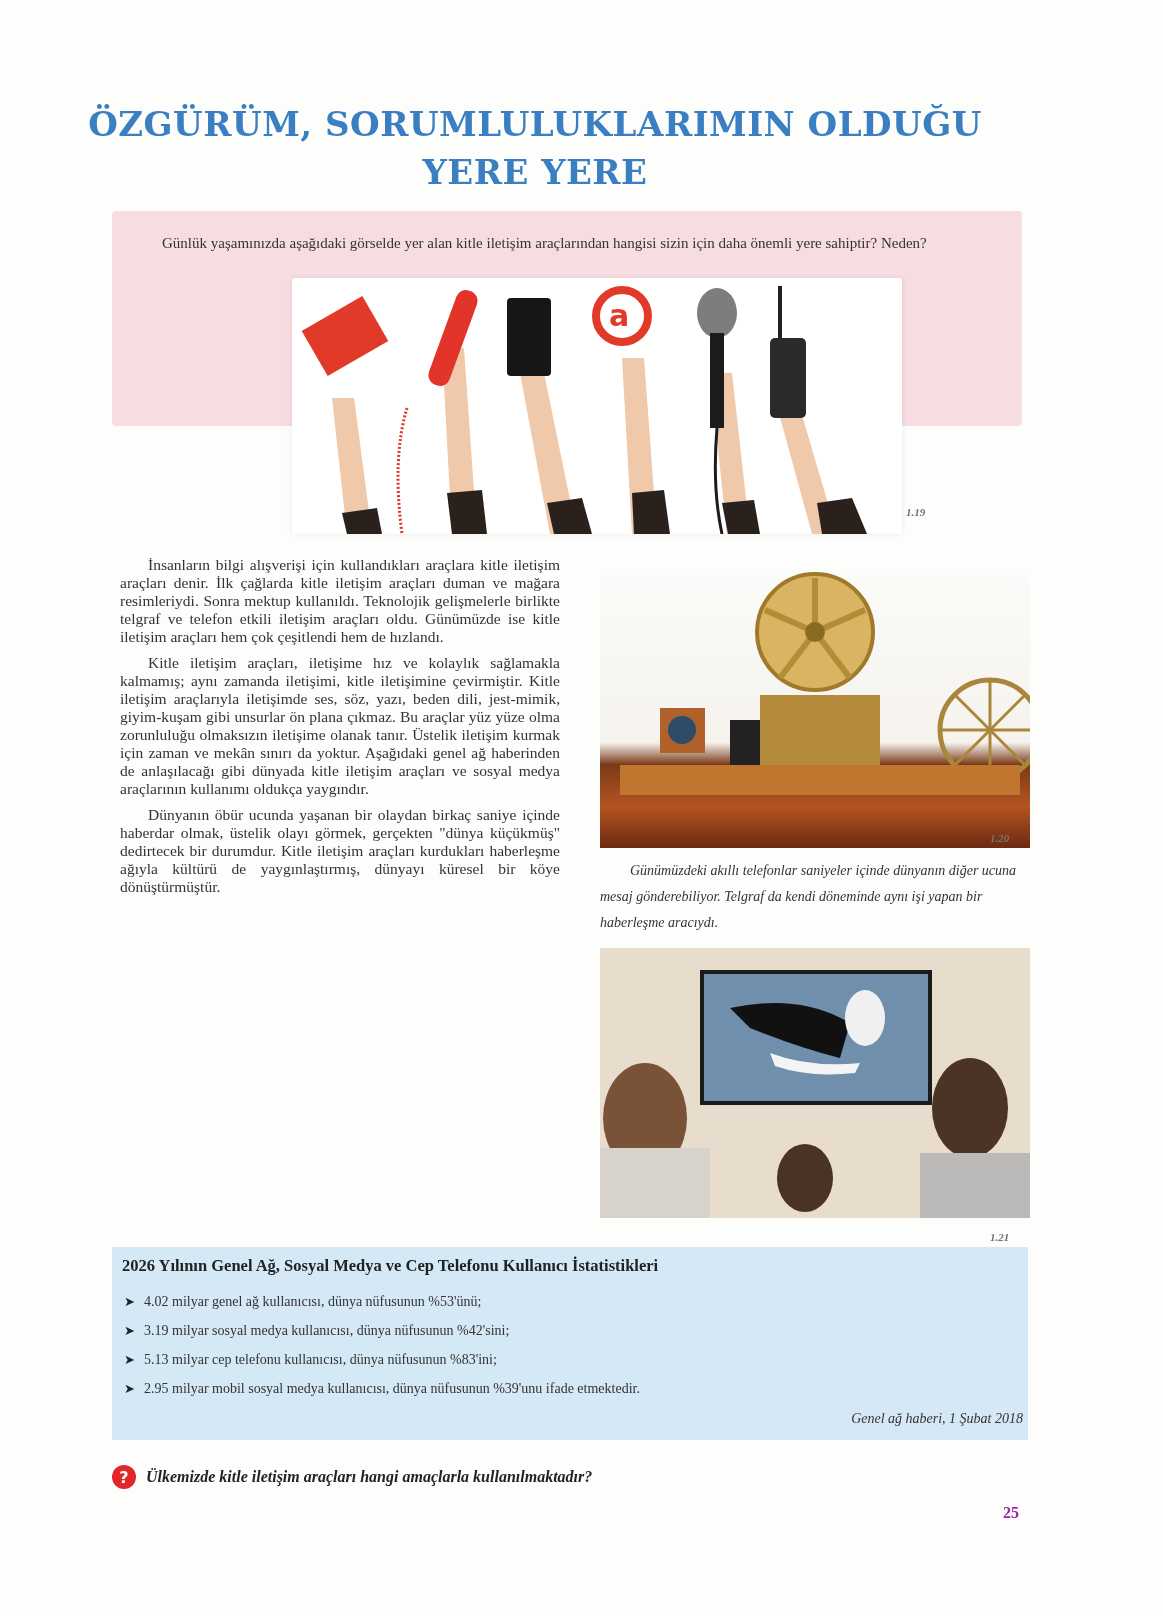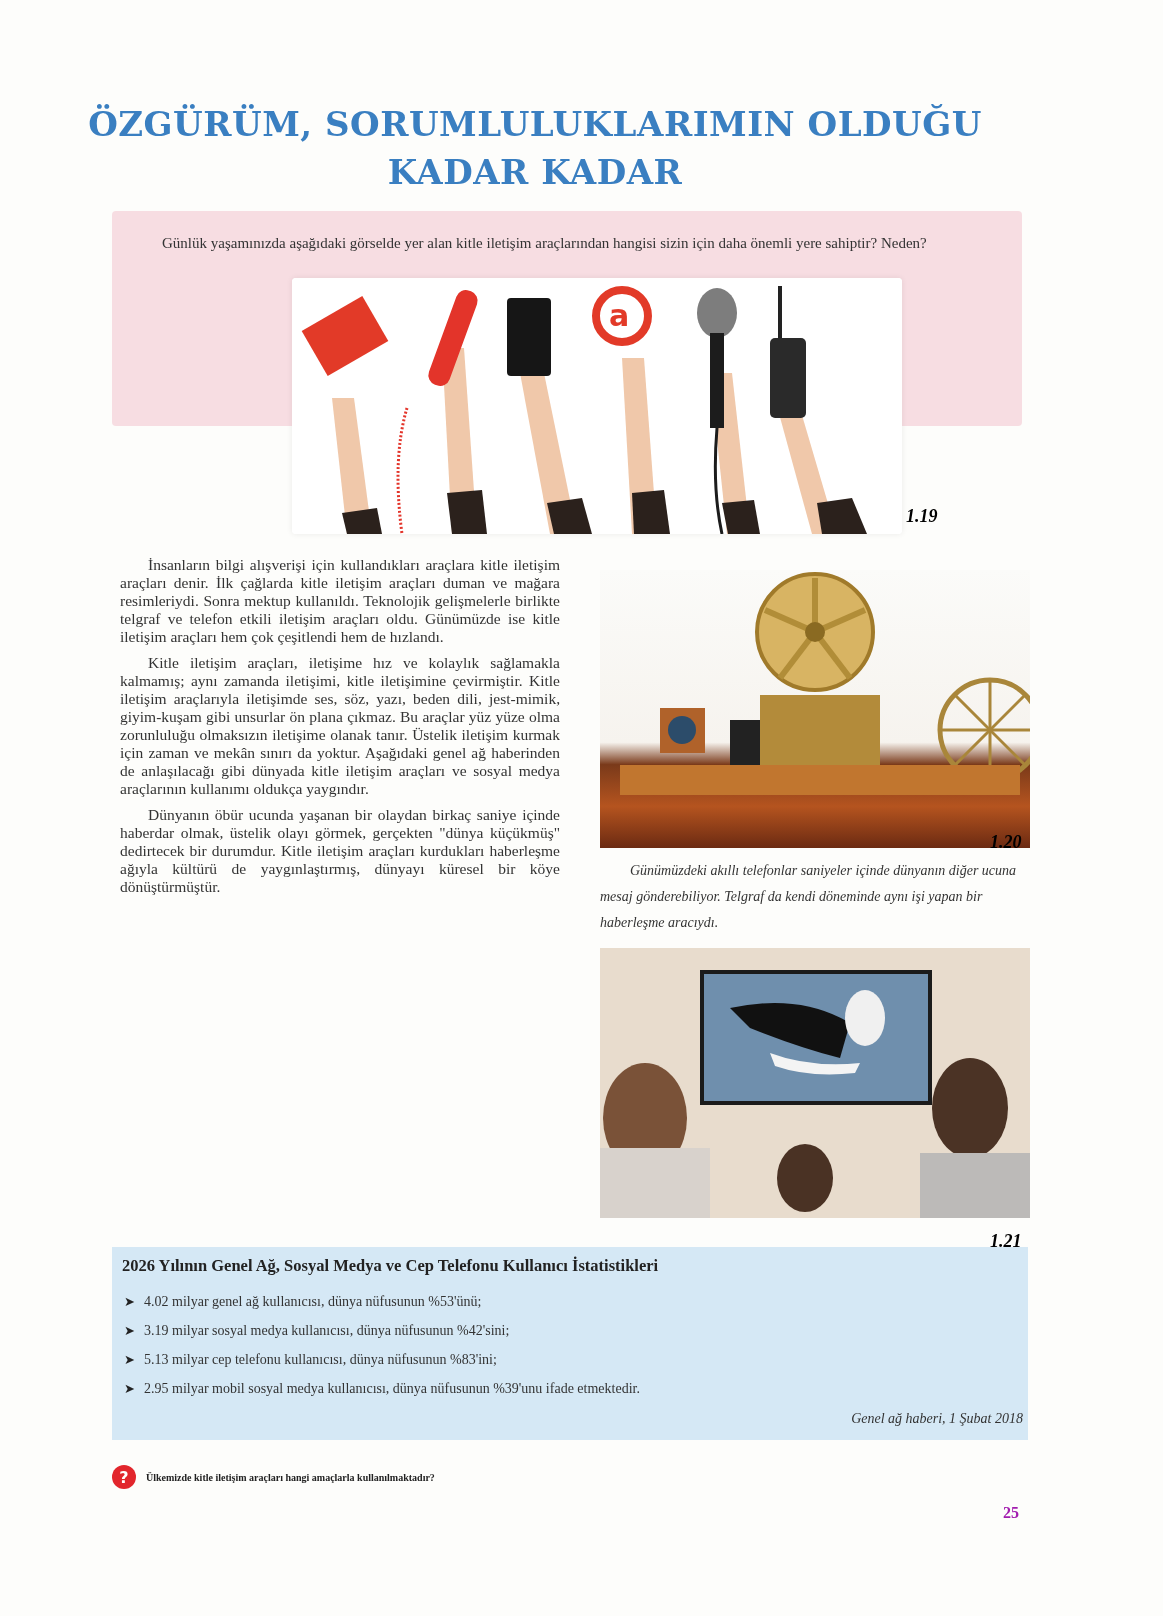--- a/index.html
+++ b/index.html
@@ -18,21 +18,21 @@
   }
   .pink-text {
     position: absolute; left: 120px; top: 228px; width: 895px;
     font-size: 15px; line-height: 30px; text-indent: 42px; color: #333;
   }
   .hands-photo {
     position: absolute; left: 292px; top: 278px; width: 610px; height: 256px;
     background: #ffffff; border-radius: 4px; box-shadow: 0 0 6px rgba(0,0,0,0.08); overflow: hidden;
   }
   .fig-label {
-    position: absolute; font-style: italic; font-weight: bold; font-size: 18px; color: #000000;
+    position: absolute; font-style: italic; font-weight: bold; font-size: 11px; color: #737373;
   }
   .body-text {
     position: absolute; left: 120px; top: 556px; width: 440px;
     font-size: 15.5px; line-height: 18px; color: #333; text-align: justify;
   }
   .body-text p { margin: 0 0 8px 0; text-indent: 28px; }
   .telegraph-photo {
     position: absolute; left: 600px; top: 570px; width: 430px; height: 278px;
     background: linear-gradient(#fbfbf9 0%, #f6f3ee 62%, #7a3a1a 70%, #b5541f 85%, #6b2a12 100%);
     overflow: hidden;
@@ -57,31 +57,31 @@
   .arrow { display: inline-block; width: 14px; margin-right: 6px; color: #222; font-size: 13px; }
   .source {
     position: absolute; right: 140px; top: 1411px; font-style: italic; font-size: 14px; color: #333;
   }
   .question-row { position: absolute; left: 112px; top: 1465px; display: flex; align-items: center; }
   .q-icon {
     width: 24px; height: 24px; border-radius: 50%; background: #e2262c; color: #fff;
     font-family: "DejaVu Sans", sans-serif; font-weight: bold; font-size: 16px;
     display: flex; align-items: center; justify-content: center; margin-right: 10px;
   }
-  .q-text { font-weight: bold; font-size: 10px; color: #222; }
+  .q-text { font-weight: bold; font-size: 16px; color: #222; font-style: italic; }
   .page-number {
     position: absolute; left: 1003px; top: 1504px; font-weight: bold; font-size: 16px; color: #a21caf;
   }
 </style>
 </head>
 <body>
 
 <div class="title">
   <div>ÖZGÜRÜM, SORUMLULUKLARIMIN OLDUĞU</div>
-  <div>KADAR KADAR</div>
+  <div>YERE YERE</div>
 </div>
 
 <div class="pink-box"></div>
 <div class="pink-text">Günlük yaşamınızda aşağıdaki görselde yer alan kitle iletişim araçlarından hangisi sizin için daha önemli yere sahiptir? Neden?</div>
 
 <div class="hands-photo">
   <svg width="610" height="256" viewBox="0 0 610 256">
     <rect width="610" height="256" fill="#ffffff"></rect>
 
     <g fill="#f0c8aa">

